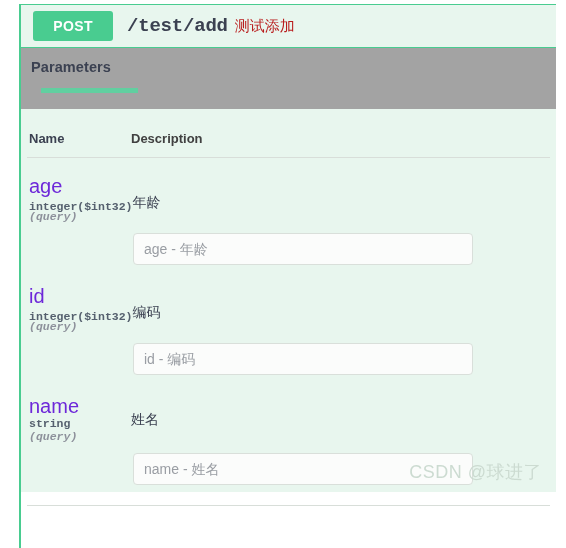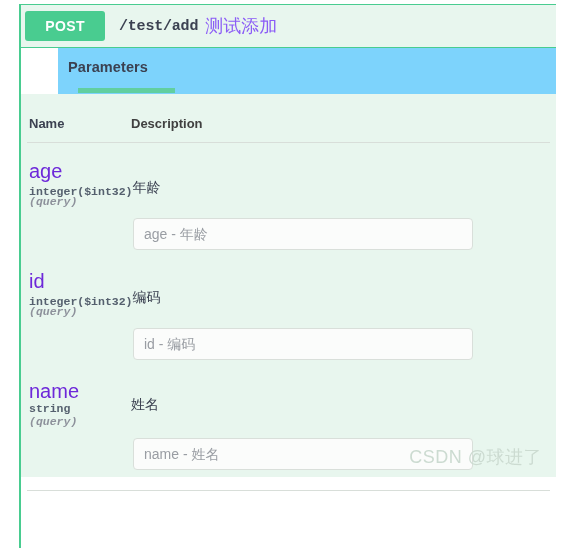--- a/index.html
+++ b/index.html
@@ -34,21 +34,21 @@
   
   .op-header {
     position: relative;
     height: 44px;
     background: #e8f6ee;
     border-top: 1px solid #49cc90;
     border-bottom: 1px solid #49cc90;
     box-sizing: border-box;
     display: flex;
     align-items: center;
-    padding-left: 4px;
+    padding-left: 12px;
   }
 
   .method-badge {
     width: 80px;
     height: 30px;
     background: #49cc90;
     border-radius: 3px;
     color: #ffffff;
     font-size: 14px;
     font-weight: bold;
@@ -56,40 +56,39 @@
     display: flex;
     align-items: center;
     justify-content: center;
     font-family: "Liberation Sans", sans-serif;
     flex: 0 0 auto;
   }
 
   .op-path {
     margin-left: 14px;
     font-family: "Liberation Mono", monospace;
-    font-size: 15px;
+    font-size: 19px;
     font-weight: bold;
     color: #3b4151;
     letter-spacing: -0.2px;
   }
 
   .op-summary {
     margin-left: 7px;
-    font-size: 18px;
-    color: #8b5cf6;
+    font-size: 15px;
+    color: #b91c1c;
     font-family: "Liberation Sans", sans-serif;
   }
 
   
   .tabs-strip {
     position: relative;
-    height: 46px;
-    background: #7dd3fc;
-    box-sizing: border-box;
-    margin-left: 37px;
+    height: 61px;
+    background: #a3a3a3;
+    box-sizing: border-box;
   }
 
   .tab {
     position: absolute;
     left: 10px;
     top: 11px;
     font-size: 14.5px;
     font-weight: bold;
     color: #3b4151;
     letter-spacing: 0.1px;

